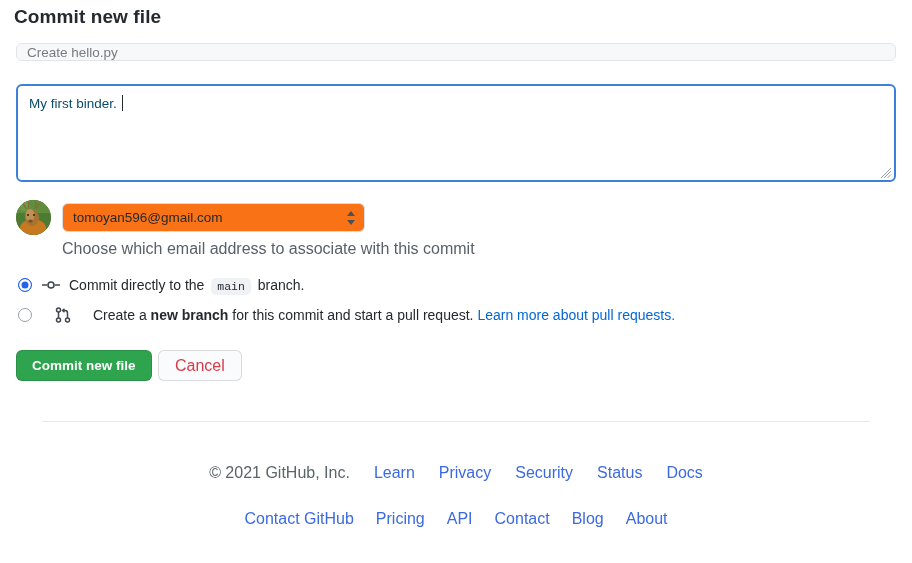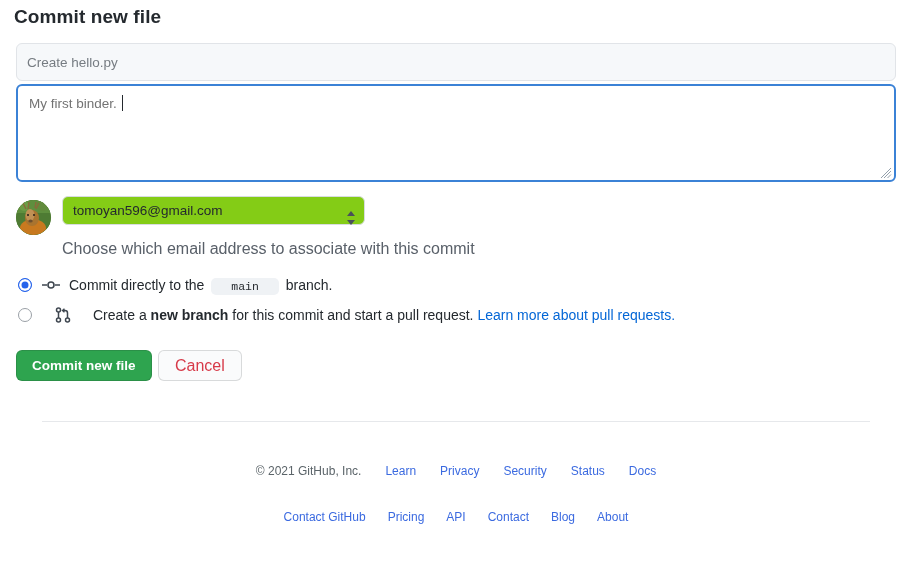--- a/index.html
+++ b/index.html
@@ -16,21 +16,21 @@
   
   .page-title {
     position: absolute; left: 14px; top: 6px;
     font-size: 19px; font-weight: bold;
     color: #24292e; letter-spacing: 0.1px;
   }
 
   
   .subject-input {
     position: absolute; left: 16px; top: 43px;
-    width: 880px; height: 38px;
+    width: 880px; height: 18px;
     border: 1px solid #e1e4e8;
     border-radius: 6px;
     background: #f6f8fa;
     font-family: "Liberation Sans", sans-serif;
     font-size: 13.5px;
     color: #24292e;
     padding: 0 10px;
     outline: none;
   }
   .subject-input::placeholder { color: #767c82; opacity: 1; }
@@ -41,21 +41,21 @@
     width: 880px; height: 98px;
   }
   .desc-textarea {
     width: 100%; height: 100%;
     border: 2px solid #3b82d6;
     border-radius: 6px;
     background: #ffffff;
     font-family: "Liberation Sans", sans-serif;
     font-size: 13.5px;
     line-height: 19px;
-    color: #737373;
+    color: #0c4a6e;
     padding: 8px 11px;
     outline: none;
     resize: none;
     overflow: hidden;
   }
   .resize-grip {
     position: absolute; right: 4px; bottom: 3px;
     width: 12px; height: 12px;
     pointer-events: none;
   }
@@ -68,25 +68,25 @@
 
   
   .avatar {
     position: absolute; left: 16px; top: 200px;
     width: 35px; height: 35px;
     border-radius: 50%;
     overflow: hidden;
     background: #4b7a2e;
   }
   .email-select {
-    position: absolute; left: 62px; top: 196px;
+    position: absolute; left: 62px; top: 203px;
     width: 303px; height: 29px;
     border: 1px solid #d8dce0;
     border-radius: 6px;
-    background: #84cc16;
+    background: #f97316;
     font-family: "Liberation Sans", sans-serif;
     font-size: 13.5px;
     color: #24292e;
     padding: 0 12px 0 10px;
     appearance: none;
     -webkit-appearance: none;
     outline: none;
   }
   .select-arrows {
     position: absolute; left: 345px; top: 210px;
@@ -128,21 +128,21 @@
     margin-right: 9px;
     flex: 0 0 auto;
     display: flex; align-items: center; justify-content: center;
   }
   .radio-text { white-space: nowrap; }
   .code-chip {
     font-family: "Liberation Mono", monospace;
     font-size: 11.5px;
     background: #eff2f5;
     border-radius: 5px;
-    padding: 2px 20px;
+    padding: 2px 6px;
     margin: 8px 3px;
     color: #24292e;
   }
   .bold { font-weight: bold; }
   .link { color: #0366d6; text-decoration: none; cursor: pointer; }
 
   
   .btn-commit {
     position: absolute; left: 16px; top: 350px;
     height: 31px; padding: 0 15px;
@@ -168,21 +168,21 @@
 
   
   .divider {
     position: absolute; left: 42px; top: 421px;
     width: 828px; height: 1px;
     background: #e6e8eb;
   }
   .footer-row {
     position: absolute; width: 912px;
     display: flex; justify-content: center; align-items: center;
-    font-size: 12px;
+    font-size: 16px;
   }
   .footer-row.r1 { top: 464px; gap: 24px; }
   .footer-row.r2 { top: 510px; gap: 22px; }
   .copyright { color: #5b6469; }
   .footer-link { color: #3b6ae0; text-decoration: none; cursor: pointer; }
 </style>
 </head>
 <body>
 
 <div class="page">

